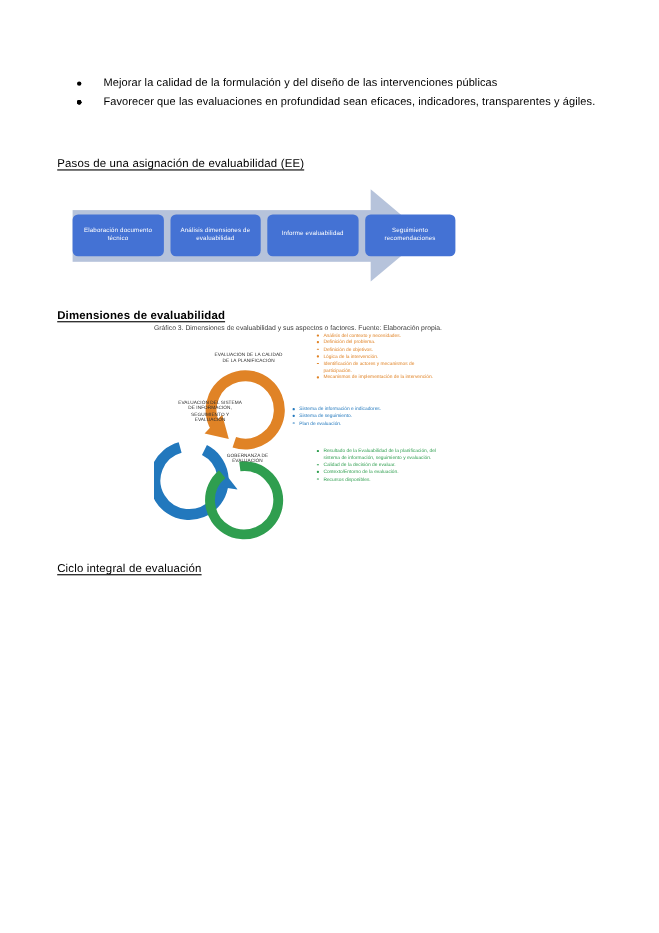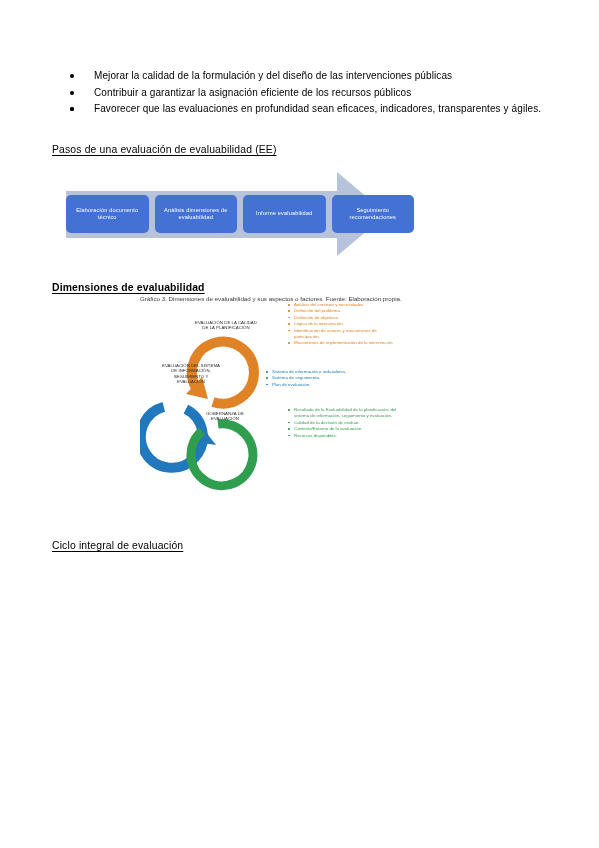--- a/index.html
+++ b/index.html
@@ -57,21 +57,21 @@
     font-size: 10.4px;
     line-height: 14px;
     color: #000;
     text-decoration: underline;
     text-underline-offset: 2px;
     white-space: nowrap;
     letter-spacing: .15px;
   }
   #heading-pasos { top: 143px; }
   #heading-dimensiones { top: 281px; font-weight: bold; }
-  #heading-ciclo { top: 539px; }
+  #heading-ciclo { top: 511px; }
 
   
   .process-figure {
     position: absolute;
     left: 66px;
     top: 172px;
     width: 348px;
     height: 84px;
   }
   .arrow-band {
@@ -191,32 +191,31 @@
 
 <div class="page">
 
   <ul class="bullets">
     <li>
       <span class="dot"></span>
       <span>Mejorar la calidad de la formulación y del diseño de las intervenciones públicas</span>
     </li>
     <li>
       <span class="dot"></span>
-      <span>Contribuir a garantizar la asignación eficiente de los recursos públicos</span>
     </li>
     <li>
       <span class="dot"></span>
     </li>
     <li>
       <span class="dot"></span>
       <span>Favorecer que las evaluaciones en profundidad sean eficaces, indicadores, transparentes y ágiles.</span>
     </li>
   </ul>
 
-  <div class="heading" id="heading-pasos">Pasos de una evaluación de evaluabilidad (EE)</div>
+  <div class="heading" id="heading-pasos">Pasos de una asignación de evaluabilidad (EE)</div>
 
   <div class="process-figure">
     <div class="arrow-band"></div>
     <div class="arrow-head"></div>
     <div class="steps">
       <div class="step-box">Elaboración documento técnico</div>
       <div class="step-box">Análisis dimensiones de evaluabilidad</div>
       <div class="step-box">Informe evaluabilidad</div>
       <div class="step-box">Seguimiento recomendaciones</div>
     </div>

